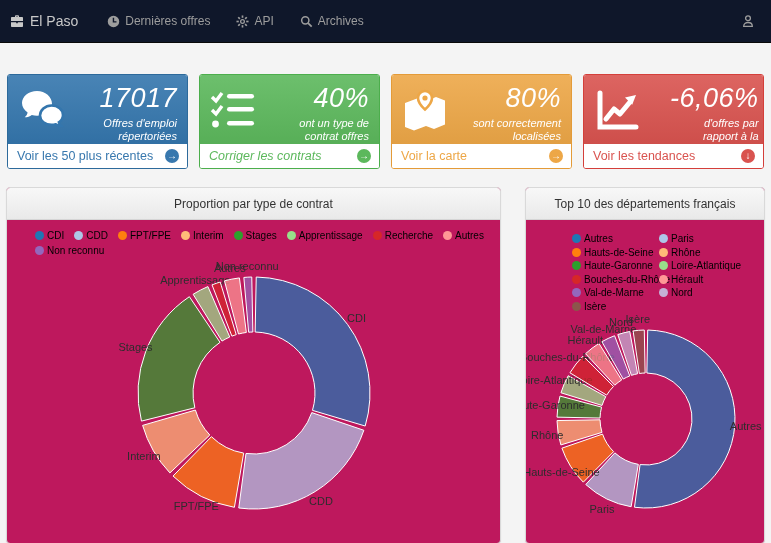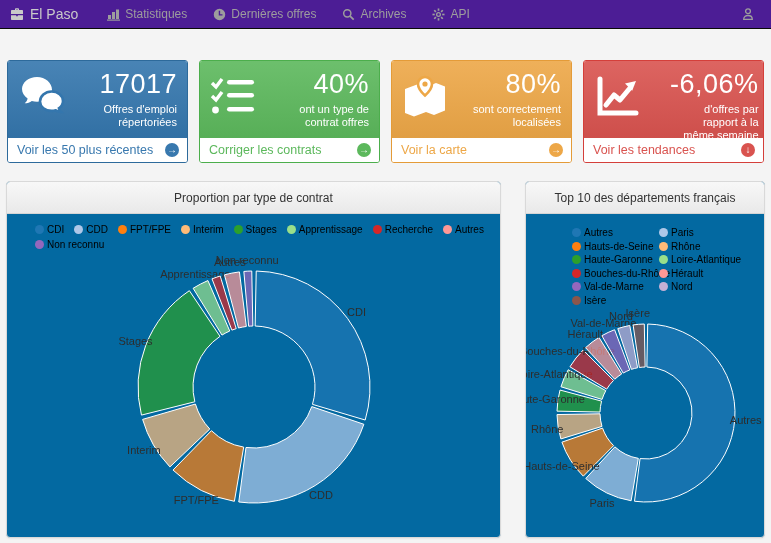--- a/index.html
+++ b/index.html
@@ -1,47 +1,47 @@
 <!DOCTYPE html>
 <html><head>
 <meta charset="utf-8">
 <style>
   * { margin:0; padding:0; box-sizing:border-box; }
   html,body { width:771px; height:543px; overflow:hidden; }
   body { background:#f4f4f4; font-family:"Liberation Sans", sans-serif; }
 
   
-  .navbar { height:29px; background:#4c1d95; border-bottom:1px solid #090909;
+  .navbar { height:43px; background:#0f172a; border-bottom:1px solid #090909;
             display:flex; align-items:center; padding:5px 10px; }
   .brand { display:flex; align-items:center; gap:6px; color:#c9c9c9;
            font-size:14px; margin-right:16px; cursor:pointer; }
   .nav-item { display:flex; align-items:center; gap:5px; color:#9d9d9d;
               font-size:12px; padding:0 13px; height:100%; cursor:pointer; }
   .nav-spacer { flex:1; }
   .nav-user { color:#9d9d9d; padding:0 6px; cursor:pointer; display:flex; }
   .nicon { flex:none; }
 
   
   .cards { display:flex; gap:11px; margin:31px 7px 0 7px; }
   .stat-card { flex:1; border:1px solid #ccc; border-radius:3px; overflow:hidden;
                background:#fff; }
-  .card-body { height:77px; display:flex; align-items:flex-start; padding:8px 10px;
-               color:#fff; background-image:linear-gradient(rgba(255,255,255,.10),rgba(0,0,0,.05)); }
+  .card-body { height:69px; display:flex; align-items:flex-start; padding:8px 10px;
+               color:#fff; background-image:linear-gradient(rgba(255,255,255,.10),rgba(0,0,0,.05));font-style:italic; }
   .card-icon { width:54px; padding-top:6px; }
   .card-text { flex:1; text-align:right; }
   .card-value { font-size:27px; line-height:30px; font-weight:400; letter-spacing:.5px; }
   .card-caption { font-size:11px; line-height:13px; margin-top:4px; }
   .card-footer { background:#fff; height:24px; display:flex; align-items:center;
                  padding:0 8px 0 9px; font-size:12.5px; cursor:pointer; }
   .arrow-circle { margin-left:auto; width:14px; height:14px; border-radius:50%;
                   color:#fff; font-size:10px; line-height:14px; text-align:center; }
 
   
   .panels { display:flex; margin:18px 6px 0 6px; }
-  .panel { background:#0369a1; border:1px solid #d9d9d9; border-radius:4px;
+  .panel { background:#be185d; border:1px solid #d9d9d9; border-radius:4px;
            box-shadow:0 1px 2px rgba(0,0,0,.06); }
   .panel-left { width:495px; margin-right:24px; }
   .panel-right { width:240px; }
   .panel-heading { height:32px; line-height:32px; text-align:center; font-size:12px;
                    color:#333; background:linear-gradient(#f8f8f8,#e9e9e9);
                    border-bottom:1px solid #d5d5d5; border-radius:3px 3px 0 0; }
   .panel-body { position:relative; height:323px; overflow:hidden; }
 
   
   .legend { position:absolute; font-size:10px; color:#000; z-index:2; }
@@ -60,61 +60,52 @@
 <body>
 
 <div class="navbar">
   <div class="brand">
     <svg class="nicon" width="14" height="14" viewBox="0 0 14 14" fill="currentColor">
       <path d="M5 3V2.1c0-.5.4-.9.9-.9h2.2c.5 0 .9.4.9.9V3h3.2c.5 0 .8.3.8.8v3.3H1V3.8c0-.5.3-.8.8-.8H5zm1.2 0h1.6v-.6H6.2V3zM1 8.2h5.2v1h1.6v-1H13v4c0 .5-.3.8-.8.8H1.8c-.5 0-.8-.3-.8-.8v-4z"></path>
     </svg>
     <span>El Paso</span>
   </div>
 
-  <div class="nav-item">
-    <svg class="nicon" width="13" height="13" viewBox="0 0 13 13" fill="currentColor">
-      <rect x="1" y="7" width="3" height="4"></rect>
-        <rect x="5" y="4" width="3" height="7"></rect>
-      <rect x="9" y="1.5" width="3" height="9.5"></rect>
-        <rect x="0" y="11.5" width="13" height="1.2"></rect>
-    </svg>
-    <span>Statistiques</span>
-  </div>
 
 
   <div class="nav-item">
     <svg class="nicon" width="13" height="13" viewBox="0 0 14 14" fill="currentColor">
       <path d="M7 .8A6.2 6.2 0 1 0 7 13.2 6.2 6.2 0 0 0 7 .8zm3.2 7.4H6.2V3h1.5v3.7h2.5v1.5z"></path>
     </svg>
     <span>Dernières offres</span>
-  </div>
-
-  <div class="nav-item">
-    <svg class="nicon" width="13" height="13" viewBox="0 0 14 14" fill="none" stroke="currentColor">
-      <circle cx="5.7" cy="5.7" r="3.9" stroke-width="1.6"></circle>
-      <line x1="8.7" y1="8.7" x2="12.6" y2="12.6" stroke-width="1.9"></line>
-    </svg>
-    <span>Archives</span>
   </div>
 
   <div class="nav-item">
     <svg class="nicon" width="13" height="13" viewBox="0 0 14 14" fill="none" stroke="currentColor">
       <circle cx="7" cy="7" r="2" stroke-width="1.4"></circle>
       <g stroke-width="1.8">
         <line x1="7" y1="0.5" x2="7" y2="3"></line>
           <line x1="7" y1="11" x2="7" y2="13.5"></line>
         <line x1="0.5" y1="7" x2="3" y2="7"></line>
           <line x1="11" y1="7" x2="13.5" y2="7"></line>
         <line x1="2.4" y1="2.4" x2="4.2" y2="4.2"></line>
           <line x1="9.8" y1="9.8" x2="11.6" y2="11.6"></line>
         <line x1="11.6" y1="2.4" x2="9.8" y2="4.2"></line>
           <line x1="4.2" y1="9.8" x2="2.4" y2="11.6"></line>
       </g>
     </svg>
     <span>API</span>
+  </div>
+
+  <div class="nav-item">
+    <svg class="nicon" width="13" height="13" viewBox="0 0 14 14" fill="none" stroke="currentColor">
+      <circle cx="5.7" cy="5.7" r="3.9" stroke-width="1.6"></circle>
+      <line x1="8.7" y1="8.7" x2="12.6" y2="12.6" stroke-width="1.9"></line>
+    </svg>
+    <span>Archives</span>
   </div>
 
   <div class="nav-spacer"></div>
 
   <div class="nav-user">
     <svg width="14" height="14" viewBox="0 0 14 14" fill="none" stroke="currentColor">
       <circle cx="7" cy="4.2" r="2.4" stroke-width="1.3"></circle>
       <path d="M2.7 12.3c0-2.4 1.9-3.8 4.3-3.8s4.3 1.4 4.3 3.8z" stroke-width="1.3"></path>
     </svg>
   </div>
@@ -155,21 +146,21 @@
             <rect x="17" y="18" width="27" height="4.6" rx="2.3"></rect>
             <rect x="17" y="32" width="27" height="4.6" rx="2.3"></rect>
           </g>
         </svg>
       </div>
       <div class="card-text">
         <div class="card-value">40%</div>
         <div class="card-caption">ont un type de contrat offres</div>
       </div>
     </div>
-    <div class="card-footer" style="color: rgb(92, 184, 92);">
+    <div class="card-footer" style="color: rgb(92, 184, 92); font-style: italic;">
       <span>Corriger les contrats</span>
       <span class="arrow-circle" style="background-color: rgb(92, 184, 92);">→</span>
     </div>
   </div>
 
   <div class="stat-card" style="border-color: rgb(228, 155, 56);">
     <div class="card-body" style="background-color: rgb(237, 167, 71);">
       <div class="card-icon">
         <svg width="46" height="44" viewBox="0 0 46 44" fill="#fff">
           <path d="M3 14l12-4.5 8 3 11-4.5 9 3.5v24L32 40l-8-3-12 4.5-9-3.5V14z"></path>

